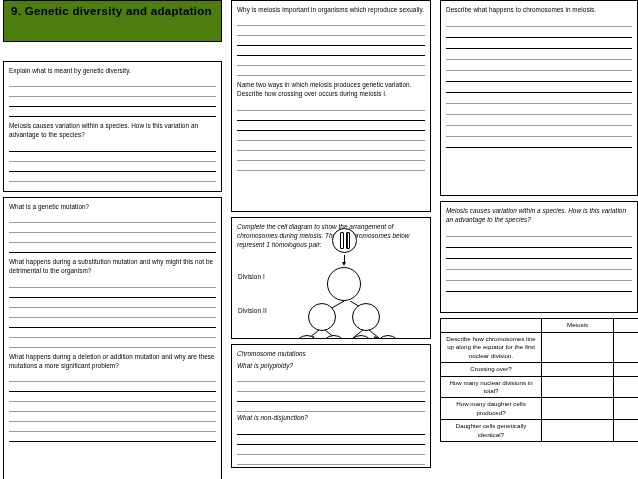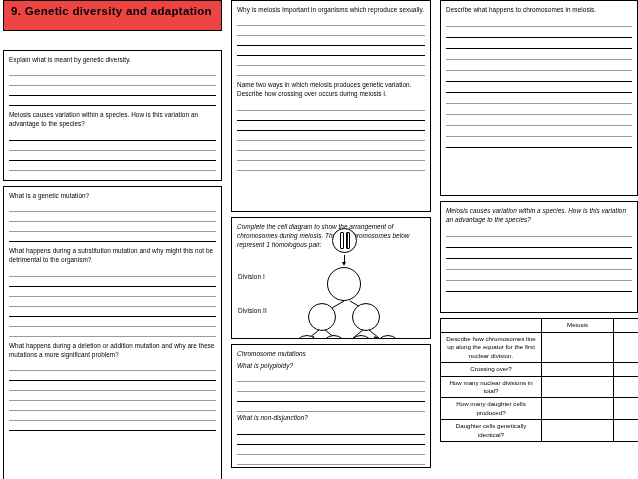--- a/index.html
+++ b/index.html
@@ -40,23 +40,23 @@
     box-sizing: border-box;
     background: #fff;
     margin-bottom: 5px;
     padding: 0;
     overflow: hidden;
   }
 
   .title-box {
     border: 1px solid #000;
     box-sizing: border-box;
-    padding: 4px 7px 12px 7px;
+    padding: 4px 7px 23px 7px;
     margin-bottom: 19px;
-    background: #ef4444;
+    background: #4d7c0f;
   }
   .title-text {
     font-size: 11.5px;
     font-weight: bold;
     letter-spacing: 0.3px;
     line-height: 13px;
     white-space: nowrap;
   }
 
   .q {

